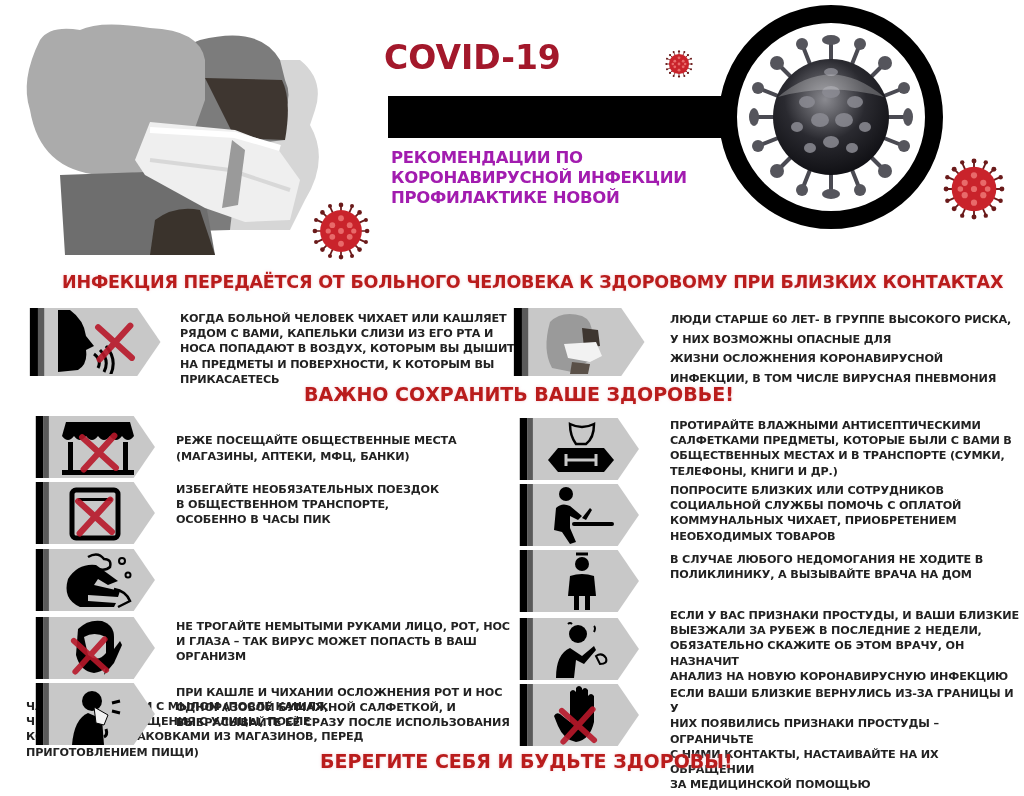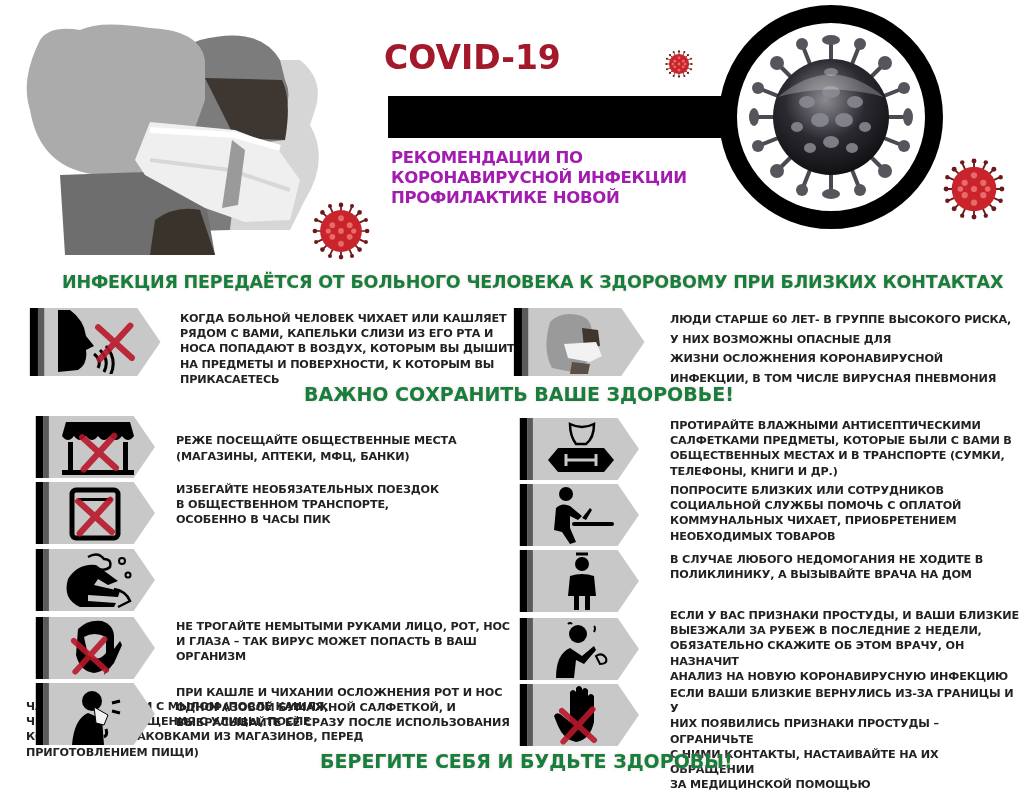--- a/index.html
+++ b/index.html
@@ -9,21 +9,21 @@
   
   .hero-art { position: absolute; left: 0; top: 0; width: 380px; height: 262px; }
   .title { position: absolute; left: 384px; top: 38px; font-size: 33px; font-weight: bold; color: #a3182b; letter-spacing: 0px; }
   .black-bar { position: absolute; left: 388px; top: 96px; width: 385px; height: 42px; background: #000; }
   .subtitle { position: absolute; left: 391px; top: 148px; font-size: 16.5px; font-weight: bold; color: #a21caf; line-height: 20px; letter-spacing: -0.3px; }
   .magnifier { position: absolute; left: 712px; top: 2px; width: 238px; height: 230px; }
   .virus-small-1 { position: absolute; left: 665px; top: 50px; width: 28px; height: 28px; }
   .virus-small-2 { position: absolute; left: 943px; top: 158px; width: 62px; height: 62px; }
   .virus-small-3 { position: absolute; left: 312px; top: 202px; width: 58px; height: 58px; }
 
-  .banner { position: absolute; font-weight: bold; color: #15803d; white-space: nowrap; text-shadow: 0 0 3px rgba(240,180,190,0.7); }
+  .banner { position: absolute; font-weight: bold; color: #b91c1c; white-space: nowrap; text-shadow: 0 0 3px rgba(240,180,190,0.7); }
   .banner-1 { left: 62px; top: 272px; font-size: 17.5px; letter-spacing: -0.2px; }
   .banner-2 { left: 304px; top: 383px; font-size: 19px; }
   .banner-3 { left: 320px; top: 750px; font-size: 19px; }
 
   
   .tip { position: absolute; display: flex; align-items: flex-start; }
   .tip-panel { position: relative; width: 150px; flex: 0 0 150px; }
   .tip-panel svg.shape { position: absolute; left: 0; top: 0; }
   .tip-panel .icon { position: absolute; left: 34px; top: 2px; }
   .tip-text { font-size: 11.2px; font-weight: bold; line-height: 15.2px; color: #222; letter-spacing: -0.15px; white-space: pre-line; }

